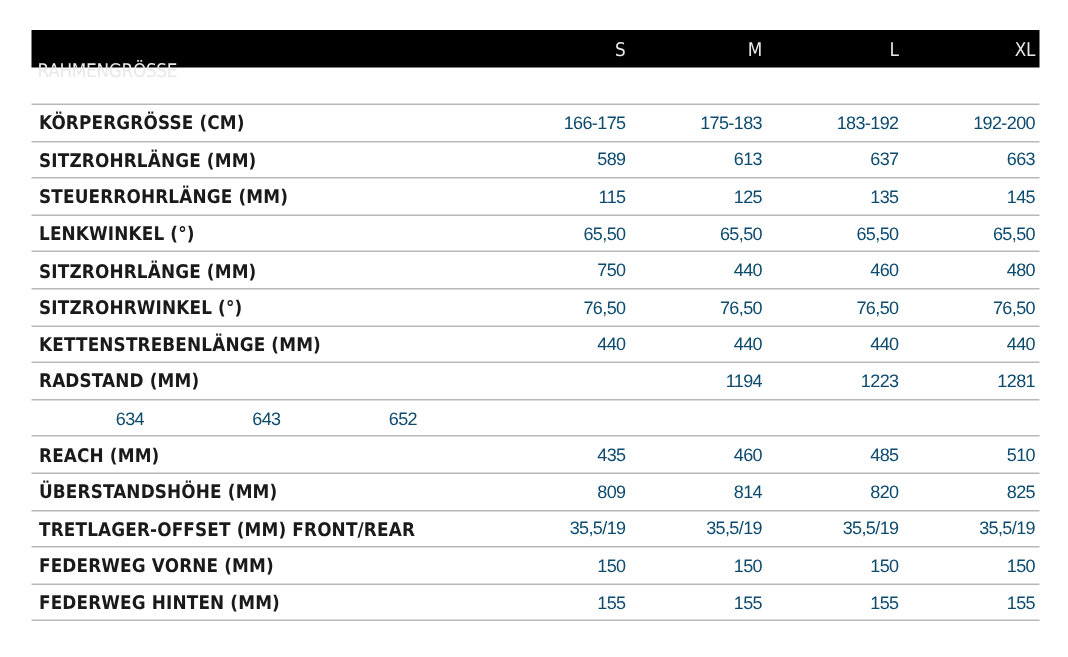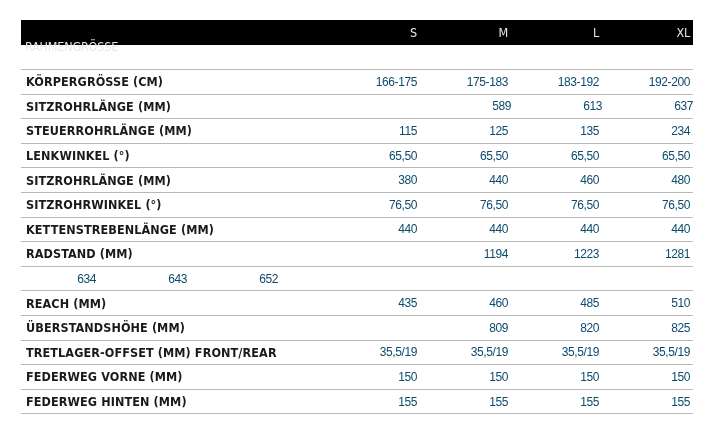--- a/index.html
+++ b/index.html
@@ -34,38 +34,39 @@
         <span class="cell c1">166-175</span>
         <span class="cell c2">175-183</span>
         <span class="cell c3">183-192</span>
         <span class="cell c4">192-200</span>
       </div>
       <div class="row">
         <span class="label">SITZROHRLÄNGE (MM)</span>
         <span class="cell c1">589</span>
         <span class="cell c2">613</span>
         <span class="cell c3">637</span>
+        <span class="cell c4">663</span>
       </div>
       <div class="row">
         <span class="label">STEUERROHRLÄNGE (MM)</span>
         <span class="cell c1">115</span>
         <span class="cell c2">125</span>
         <span class="cell c3">135</span>
-        <span class="cell c4">234</span>
+        <span class="cell c4">145</span>
       </div>
       <div class="row">
         <span class="label">LENKWINKEL (°)</span>
         <span class="cell c1">65,50</span>
         <span class="cell c2">65,50</span>
         <span class="cell c3">65,50</span>
         <span class="cell c4">65,50</span>
       </div>
       <div class="row">
         <span class="label">SITZROHRLÄNGE (MM)</span>
-        <span class="cell c1">380</span>
+        <span class="cell c1">750</span>
         <span class="cell c2">440</span>
         <span class="cell c3">460</span>
         <span class="cell c4">480</span>
       </div>
       <div class="row">
         <span class="label">SITZROHRWINKEL (°)</span>
         <span class="cell c1">76,50</span>
         <span class="cell c2">76,50</span>
         <span class="cell c3">76,50</span>
         <span class="cell c4">76,50</span>
@@ -91,20 +92,21 @@
       <div class="row">
         <span class="label">REACH (MM)</span>
         <span class="cell c1">435</span>
         <span class="cell c2">460</span>
         <span class="cell c3">485</span>
         <span class="cell c4">510</span>
       </div>
       <div class="row">
         <span class="label">ÜBERSTANDSHÖHE (MM)</span>
         <span class="cell c1">809</span>
+        <span class="cell c2">814</span>
         <span class="cell c3">820</span>
         <span class="cell c4">825</span>
       </div>
       <div class="row">
         <span class="label">TRETLAGER-OFFSET (MM) FRONT/REAR</span>
         <span class="cell c1">35,5/19</span>
         <span class="cell c2">35,5/19</span>
         <span class="cell c3">35,5/19</span>
         <span class="cell c4">35,5/19</span>
       </div>

